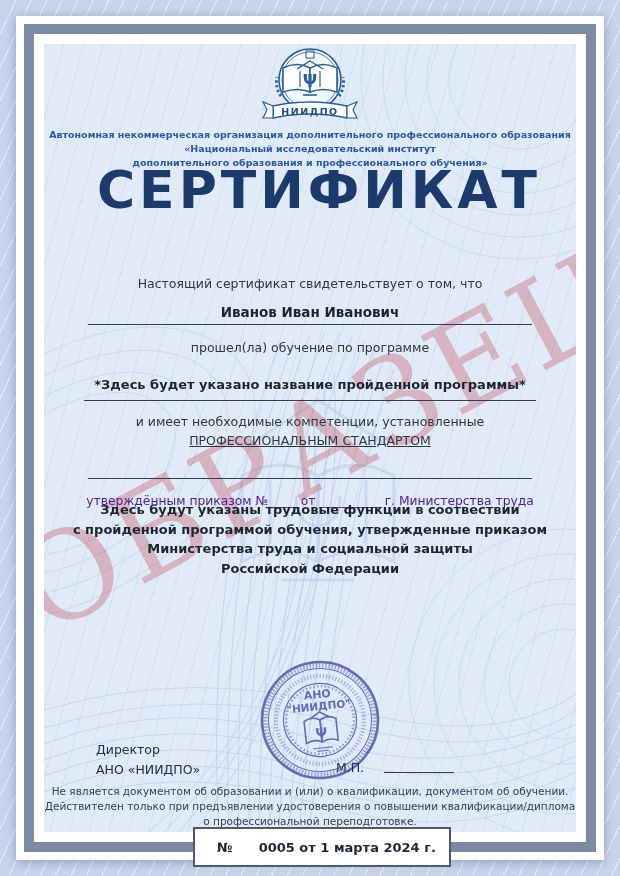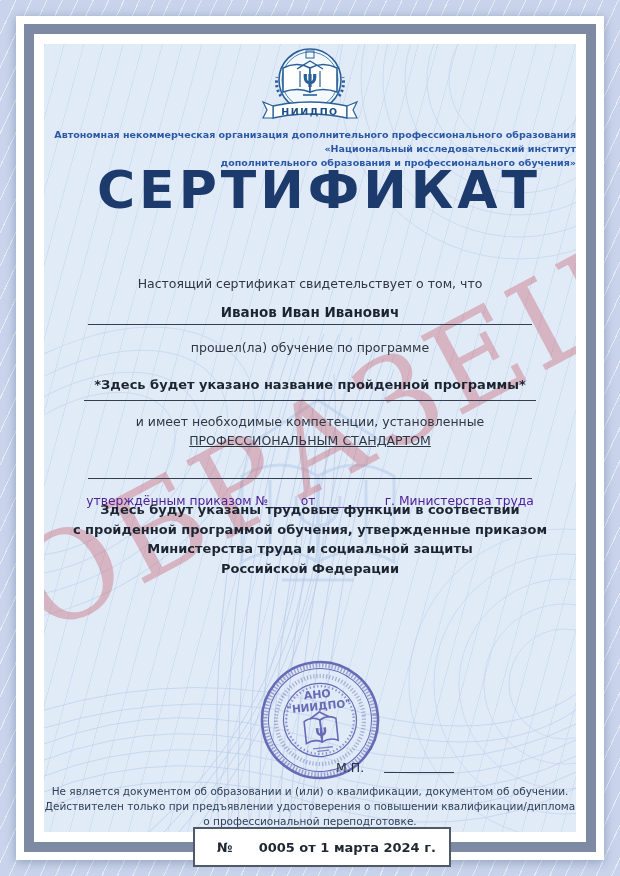--- a/index.html
+++ b/index.html
@@ -28,21 +28,21 @@
     position:absolute;left:-18px;top:494px;z-index:2;
     font-family:"DejaVu Serif","Liberation Serif",serif;
     font-size:122px;line-height:1;letter-spacing:5px;white-space:nowrap;
     color:rgba(197,92,104,.38);
     transform:rotate(-28deg);transform-origin:0 50%;
     pointer-events:none;
   }
   .content{position:absolute;inset:0;z-index:3;}
 
   .logo{position:absolute;left:217px;top:0px;width:98px;height:82px;}
-  .org{position:absolute;left:0;top:84px;width:100%;text-align:right;
+  .org{position:absolute;left:0;top:84px;width:100%;text-align:center;
     color:#2b58a6;font-weight:bold;font-size:9.5px;line-height:1.45;}
   .title{position:absolute;left:9px;top:120px;width:100%;text-align:center;
     color:#1d3a6d;font-weight:bold;font-size:52px;letter-spacing:4px;line-height:1;}
   .center-line{position:absolute;width:100%;text-align:center;color:#2e3642;font-size:12.5px;}
   .rule-field{position:absolute;left:44px;width:444px;text-align:center;
     border-bottom:1.5px solid #333f4f;color:#1c2430;font-weight:bold;font-size:13px;}
   .blank-rule{position:absolute;left:44px;width:444px;border-bottom:1.5px solid #333f4f;height:0;}
   .two-line{position:absolute;left:0;width:100%;text-align:center;color:#4c1d95;
     font-size:12.3px;line-height:1.55;}
   .bold-block{position:absolute;left:0;top:456px;width:100%;text-align:center;
@@ -196,20 +196,24 @@
         <path d="M78,62 Q70,57 62,62 L62,84 Q70,80 78,84 Z"></path>
         <path d="M52,60 L62,54 L72,60"></path>
       </g>
       <text x="62" y="80" text-anchor="middle" font-size="14" font-weight="bold" fill="#5d60b0" font-family="DejaVu Sans, sans-serif">Ψ</text>
       <g stroke="#5d60b0" opacity="0.8">
         <line x1="52" y1="90" x2="72" y2="90" stroke-width="1.4"></line>
         <line x1="56" y1="93" x2="68" y2="93" stroke-width="1.2"></line>
       </g>
     </svg>
 
+    <div class="director">
+      <div>Директор</div>
+      <div>АНО «НИИДПО»</div>
+    </div>
     <div class="mp">М.П.</div>
     <div class="mp-line"></div>
 
     <div class="disclaimer">
       <div>Не является документом об образовании и (или) о квалификации, документом об обучении.</div>
       <div>Действителен только при предъявлении удостоверения о повышении квалификации/диплома</div>
       <div>о профессиональной переподготовке.</div>
     </div>
   </div>
 </div>

